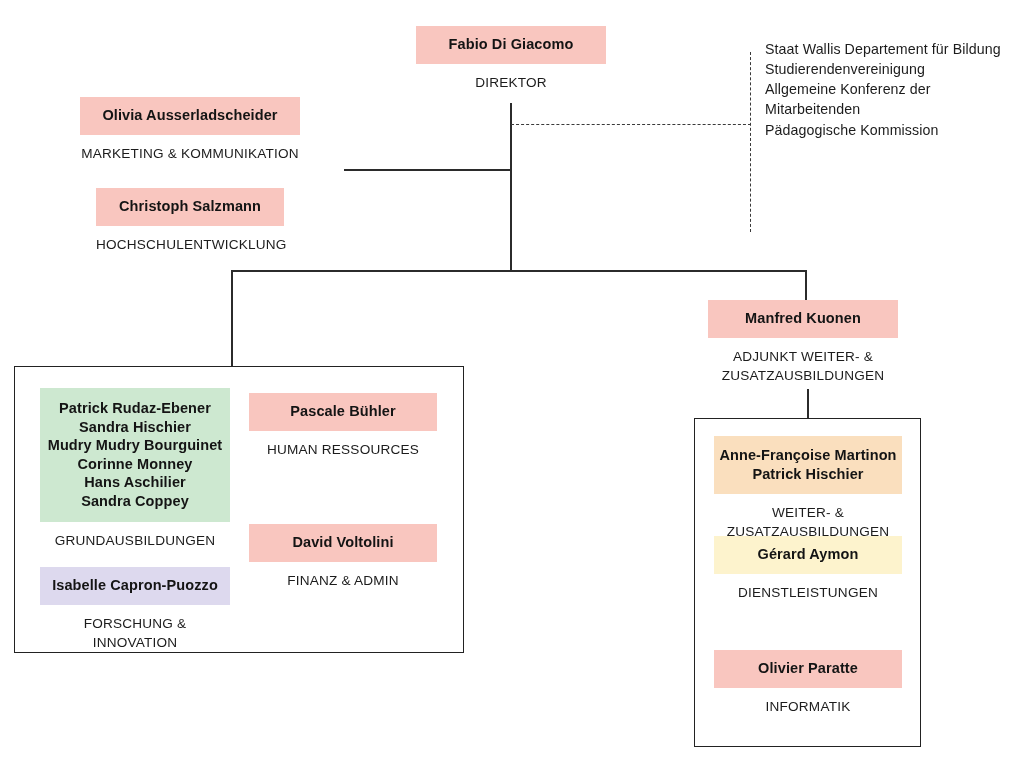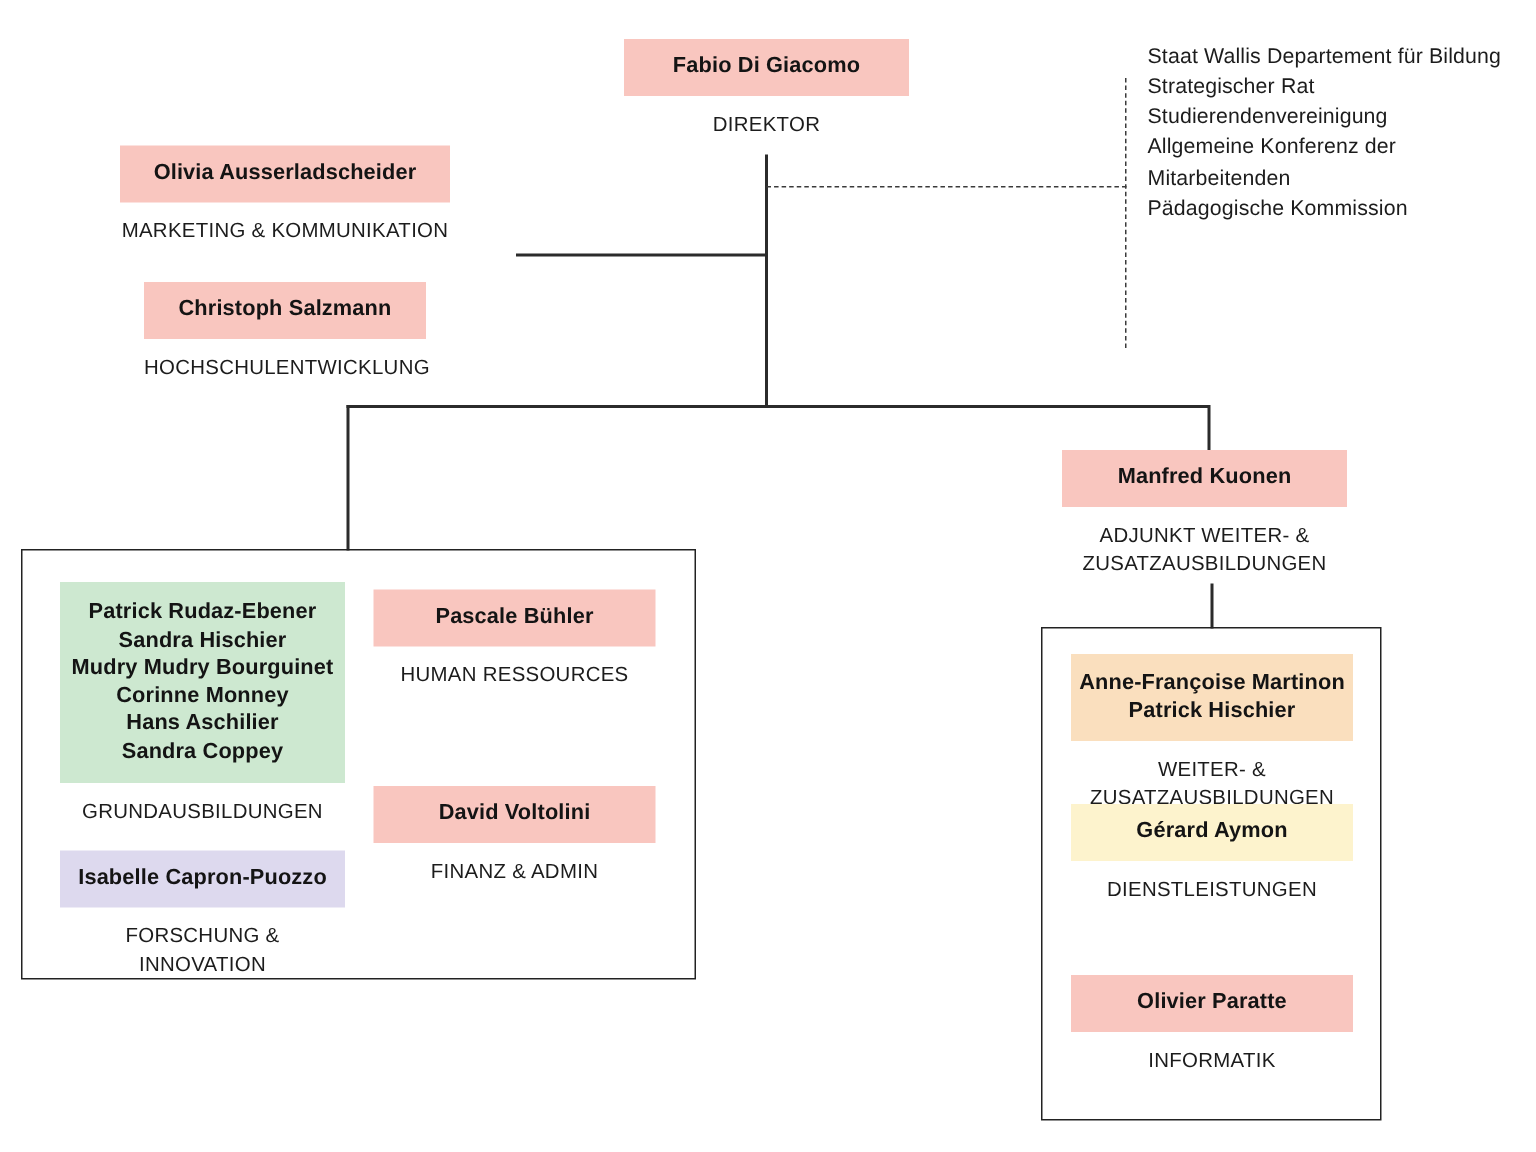--- a/index.html
+++ b/index.html
@@ -115,23 +115,22 @@
 
   <div class="ln ln-v" style="left:807px; top:389px; height:30px;"></div>
 
   <div class="node" id="node-director" style="left:416px; top:26px; width:190px;">
     <div class="node-box fill-pink">
       <span class="nm">Fabio Di Giacomo</span>
     </div>
     <div class="node-label">DIREKTOR</div>
   </div>
 
-  <div id="advisory-list" style="left:765px; top:28px; width:248px;">
+  <div id="advisory-list" style="left:765px; top:39px; width:248px;">
     <span class="adv-line">Staat Wallis Departement für Bildung</span>
-    <span class="adv-line">Strategischer Rat</span>
     <span class="adv-line">Studierendenvereinigung</span>
     <span class="adv-line">Allgemeine Konferenz der Mitarbeitenden</span>
     <span class="adv-line">Pädagogische Kommission</span>
   </div>
 
   <div class="node" id="node-marketing" style="left:80px; top:97px; width:220px;">
     <div class="node-box fill-pink">
       <span class="nm">Olivia Ausserladscheider</span>
     </div>
     <div class="node-label">MARKETING &amp; KOMMUNIKATION</div>

